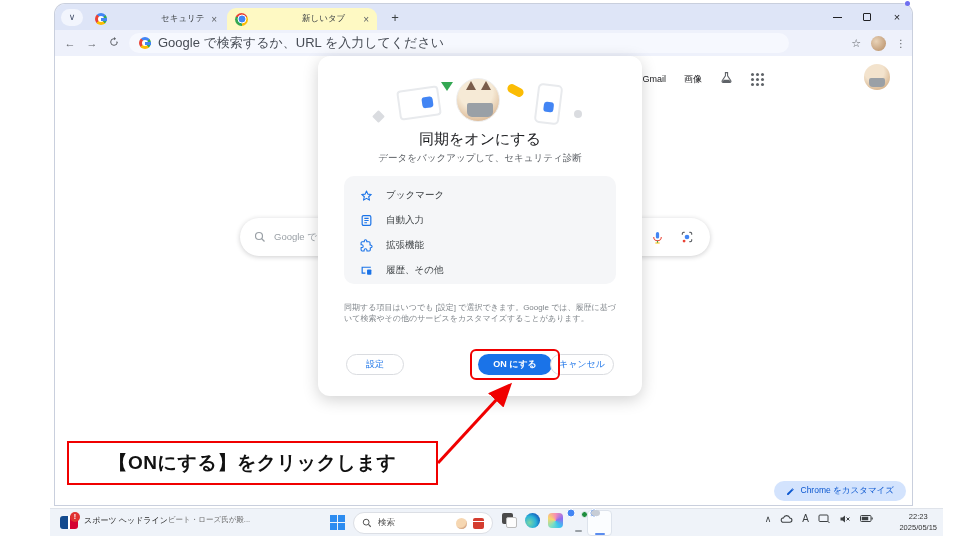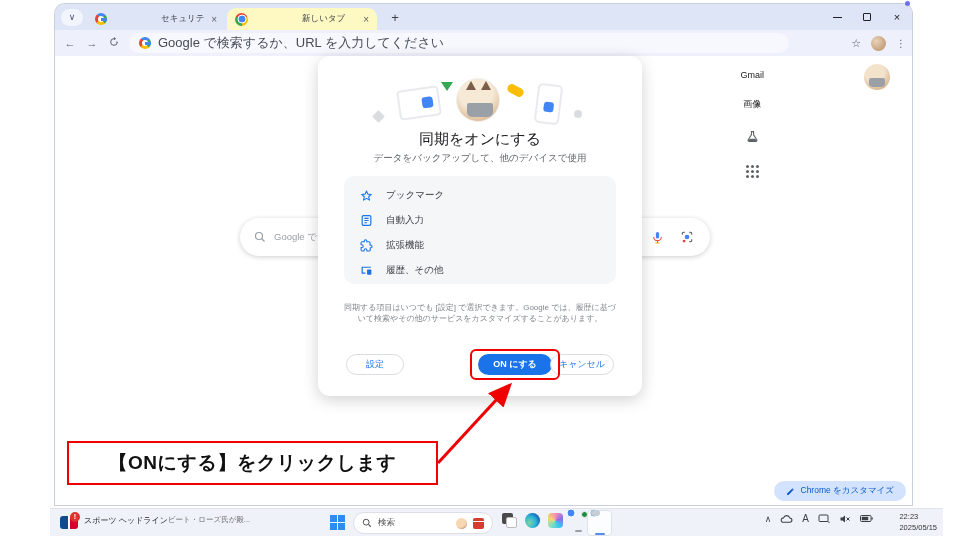--- a/index.html
+++ b/index.html
@@ -47,21 +47,21 @@
   .gball::after { content:""; position:absolute; left:3px; top:3px; width:6px; height:6px; border-radius:50%; background:#fff; }
   .gball::before { content:""; position:absolute; right:0; top:5px; width:6px; height:3px; background:#4285f4; z-index:2; }
 
   
   .chromeball { position:relative; width:15px; height:15px; border-radius:50%;
       background:conic-gradient(from -60deg,#ea4335 0 120deg,#fbbc05 120deg 240deg,#34a853 240deg 360deg); }
   .chromeball::after { content:""; position:absolute; left:50%; top:50%; width:7px; height:7px;
       transform:translate(-50%,-50%); border-radius:50%; background:#4285f4; border:1.5px solid #fff; }
 
   
-  .nt-links { position:absolute; right:148px; top:14px; display:flex; align-items:center; gap:18px;flex-direction:column; }
+  .nt-links { position:absolute; right:148px; top:14px; display:flex; align-items:center; gap:18px; }
   .nt-link { font-size:9px; color:#202124; }
   .appgrid { display:grid; grid-template-columns:repeat(3,3px); grid-gap:2px; }
   .appgrid i { width:3px; height:3px; border-radius:50%; background:#5f6368; }
   .big-avatar { position:absolute; right:22px; top:8px; width:26px; height:26px; border-radius:50%; overflow:hidden;
                 background:radial-gradient(circle at 40% 30%, #f3e3cd 40%, #c99d6e); }
   .big-avatar::after { content:""; position:absolute; left:5px; bottom:3px; width:16px; height:9px;
                 background:#9aa0a6; border-radius:2px 2px 4px 4px; }
 
   .searchpill { position:absolute; left:185px; top:162px; width:470px; height:38px; background:#fff;
                 border-radius:19px; box-shadow:0 1px 5px rgba(32,33,36,.22); display:flex; align-items:center; }
@@ -72,21 +72,21 @@
                background:#d3e3fd; color:#0b57d0; font-size:8.5px; display:flex; align-items:center; gap:6px; }
 
   
   .dialog { position:absolute; left:263px; top:0px; width:324px; height:340px; background:#fff;
             border-radius:12px; box-shadow:0 4px 16px rgba(0,0,0,.18); z-index:5; }
   .dlg-title { position:absolute; top:74px; width:100%; text-align:center; font-size:15px; color:#202124; }
   .dlg-sub { position:absolute; top:96px; width:100%; text-align:center; font-size:9.5px; color:#5f6368; }
   .dlg-list { position:absolute; left:26px; top:120px; width:272px; height:108px; background:#f5f6f8; border-radius:10px; padding:7px 0 0 16px; }
   .dlg-row { display:flex; align-items:center; gap:13px; height:25px; }
   .dlg-row .lbl { font-size:9.5px; color:#3c4043; }
-  .dlg-foot { position:absolute; left:26px; top:246px; width:272px; text-align:center; font-size:8px;
+  .dlg-foot { position:absolute; left:26px; top:246px; width:272px; font-size:8px;
               line-height:11px; color:#80868b; }
   .dlg-btnrow { position:absolute; left:0; top:298px; width:100%; height:21px; }
   .btn-outline { position:absolute; height:21px; border:1px solid #dadce0; border-radius:11px; background:#fff;
                  color:#1a73e8; font-size:9px; display:flex; align-items:center; justify-content:center; }
   .btn-settings { left:28px; width:58px; }
   .btn-cancel { right:28px; width:64px;text-align:center; }
   .btn-on { position:absolute; left:160px; width:74px; height:21px; border-radius:11px; background:#1a73e8;
             color:#fff; font-size:9px; font-weight:bold; display:flex; align-items:center; justify-content:center; }
   .red-box { position:absolute; left:152px; top:-5px; width:90px; height:31px; border:2.5px solid #f00000;
              border-radius:6px; z-index:6; }
@@ -145,21 +145,21 @@
   .copilot { width:15px; height:15px; border-radius:4px; background:conic-gradient(#f78fb3,#8e6cf0,#37c3f0,#7ee0c3,#f8d66d,#f78fb3); }
   .chr-wrap { position:relative; width:15px; height:15px; }
   .greenbadge { position:absolute; right:-2px; top:-2px; width:7px; height:7px; border-radius:50%; background:#1e8e3e; border:1px solid #eff3f9; }
   .runline { position:absolute; left:4px; bottom:-4px; width:7px; height:2px; border-radius:1px; background:#9aa0a6; }
   .activebox { position:absolute; left:537px; top:1px; width:25px; height:26px; background:#fbfdff;
                border:1px solid #dde3ec; border-radius:4px; }
   .activebox .runline { left:7px; bottom:0px; width:10px; background:#5b8def; }
   .cloudover { position:absolute; left:-3px; top:-3px; width:9px; height:6px; background:#c7cdd6; border-radius:3px; }
   .tray { position:absolute; right:70px; top:4px; display:flex; align-items:center; gap:9px; color:#3c4043; }
   .tray .t { font-size:9px; }
-  .clock { position:absolute; right:6px; top:2px; text-align:left; font-size:7.5px; line-height:11px; color:#333; }
+  .clock { position:absolute; right:6px; top:2px; text-align:center; font-size:7.5px; line-height:11px; color:#333; }
 
   .purpledot { position:absolute; left:905px; top:1px; width:5px; height:5px; border-radius:50%; background:#6f6ff0; }
 </style>
 </head>
 <body>
 
 <div id="stage">
 
   <div class="bwin">
 
@@ -281,21 +281,21 @@
               <span class="laptop"></span>
           </div>
           <div class="il ypill"></div>
           <div class="il phone">
               <i></i>
             </div>
           <div class="il gcirc"></div>
         </div>
 
         <div class="dlg-title">同期をオンにする</div>
-        <div class="dlg-sub">データをバックアップして、他のデバイスで使用</div>
+        <div class="dlg-sub">データをバックアップして、セキュリティ診断</div>
 
         <div class="dlg-list">
           <div class="dlg-row">
             <svg width="13" height="13" viewBox="0 0 24 24">
                 <path d="M12 17.3l-5.5 3.3 1.5-6.3L3.1 10l6.4-.5L12 3.6l2.5 5.9 6.4.5-4.9 4.3 1.5 6.3z" fill="none" stroke="#1a73e8" stroke-width="2" stroke-linejoin="round"></path>
               </svg>
             <span class="lbl">ブックマーク</span>
           </div>
           <div class="dlg-row">
             <svg width="13" height="13" viewBox="0 0 24 24">

